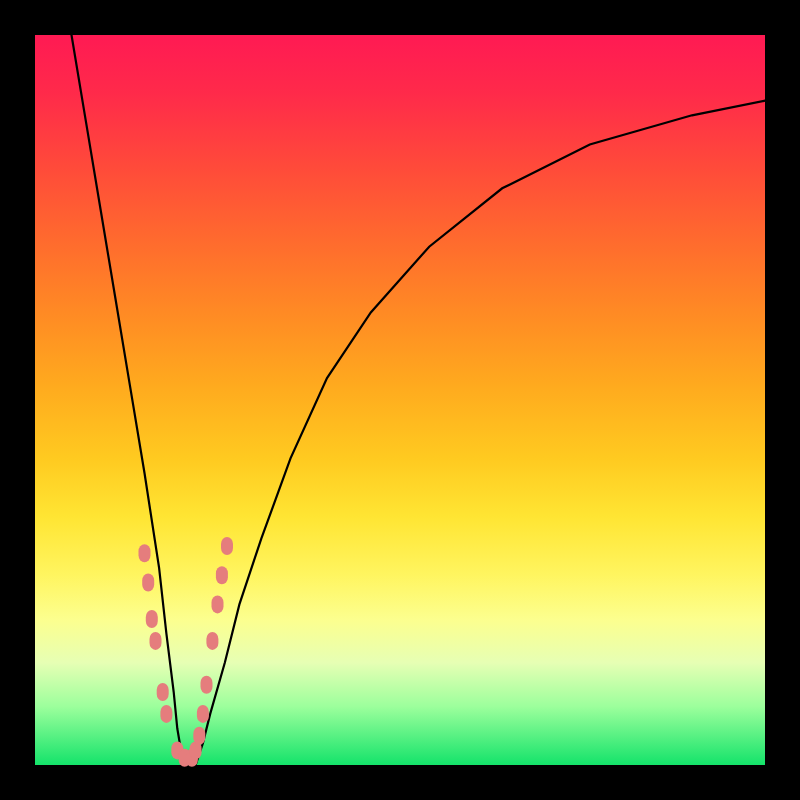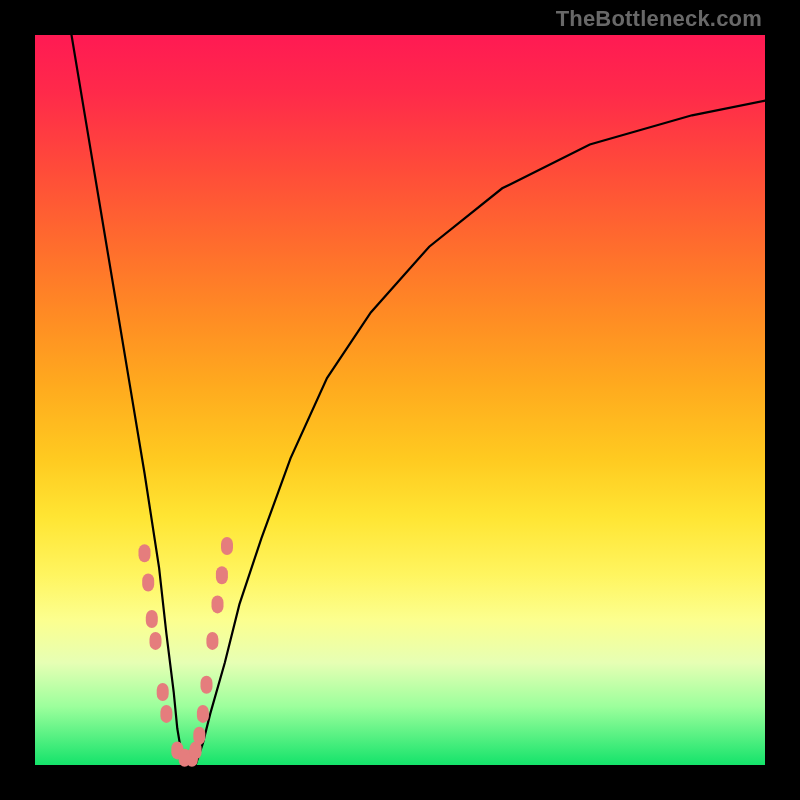--- a/index.html
+++ b/index.html
@@ -59,21 +59,20 @@
     font-weight: 700;
     color: #686868;
     letter-spacing: 0.2px;
     text-align: right;
   }
 </style>
 </head>
 <body>
 
 <div class="stage">
-  <div class="brand">TheBottleneck.com</div>
   <div class="plot-area">
     <div class="gradient-bg"></div>
     <svg class="overlay" viewBox="0 0 730 730" preserveAspectRatio="none">
       <g id="curves">
           <path d="M36.5 0.0 L51.1 87.6 L65.7 175.2 L80.3 262.8 L94.9 350.4 L109.5 438.0 L124.1 532.9 L131.4 598.6 L138.7 657.0 L142.3 693.5 L146.0 715.4 L153.3 730.0" fill="none" stroke="#000" stroke-width="2.2" stroke-linecap="round"></path>
           <path d="M160.6 730.0 L167.9 708.1 L175.2 678.9 L189.8 627.8 L204.4 569.4 L226.3 503.7 L255.5 423.4 L292.0 343.1 L335.8 277.4 L394.2 211.7 L467.2 153.3 L554.8 109.5 L657.0 80.3 L730.0 65.7" fill="none" stroke="#000" stroke-width="2.2" stroke-linecap="round"></path>
         </g>
       <g id="markers">
           <rect x="103.5" y="509.3" width="12" height="18" rx="6" ry="7" fill="#e57d7d"></rect>
           <rect x="107.2" y="538.5" width="12" height="18" rx="6" ry="7" fill="#e57d7d"></rect>

